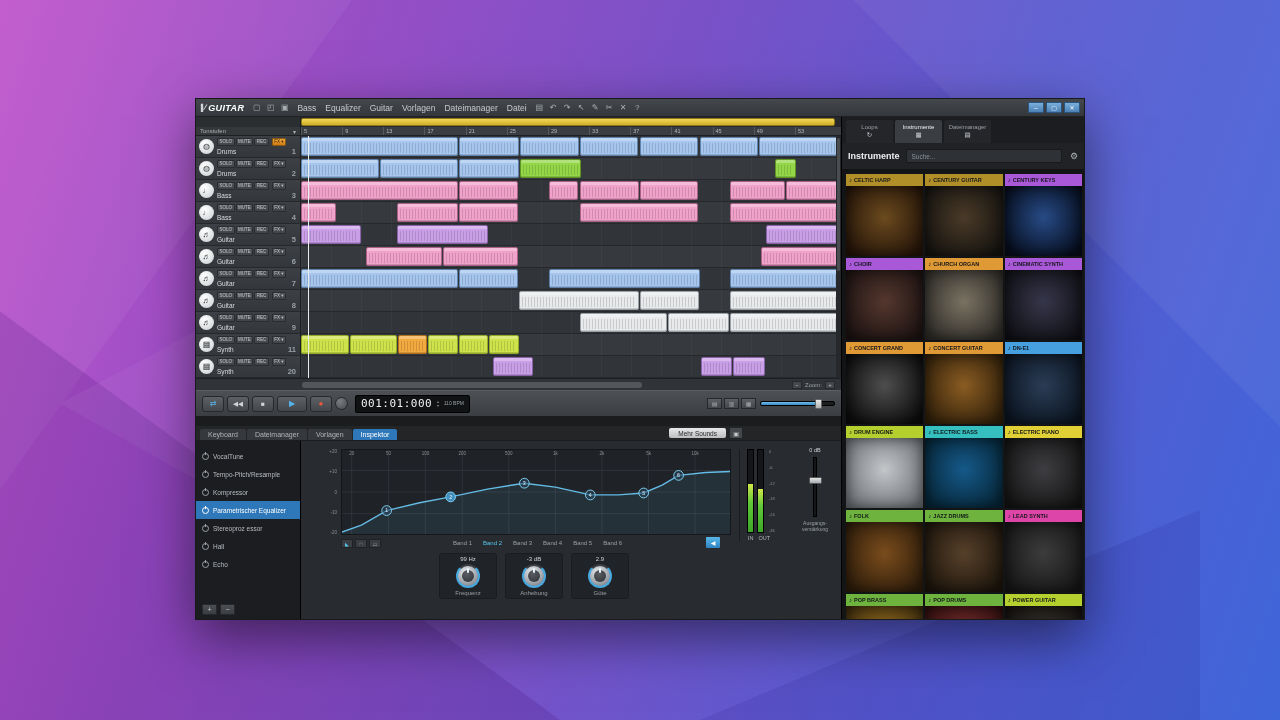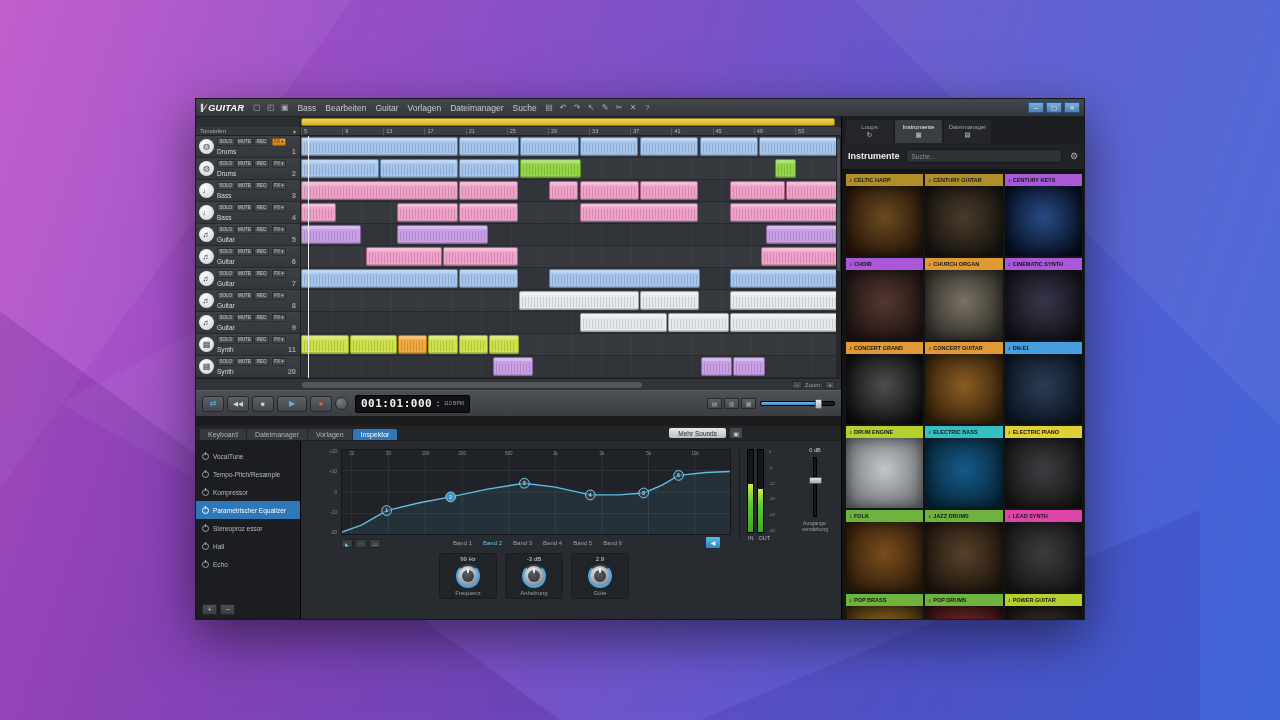--- a/index.html
+++ b/index.html
@@ -67,21 +67,21 @@
 
 
 .transport{height:26px;background:linear-gradient(#4d5155,#3a3e42);border-top:1px solid #5a5e62;display:flex;align-items:center;gap:3px;padding:0 6px;}
 .t-group{display:flex;gap:3px;align-items:center;}
 .t-btn{width:22px;height:16px;border-radius:3px;background:linear-gradient(#5d6165,#43474b);border:1px solid #26282b;color:#d0d4d8;font-size:6.5px;display:flex;align-items:center;justify-content:center;}
 .t-btn.blue{color:#55b4ec;font-size:8px;}
 .t-btn.big{width:30px;}
 .t-btn.rec{color:#e85840;font-size:8px;}
 .knob-btn{width:13px;height:13px;border-radius:50%;background:radial-gradient(circle at 35% 30%,#7a7e82,#44484c);border:1px solid #26282b;}
 .time-display{margin-left:4px;height:18px;background:#101214;border:1px solid #000;border-radius:2px;display:flex;align-items:center;padding:0 5px;gap:4px;}
-.time-main{font-family:"DejaVu Sans Mono",monospace;font-size:11px;color:#f2f2f2;font-weight:bold;letter-spacing:.5px;}
+.time-main{font-family:"DejaVu Sans Mono",monospace;font-size:11px;color:#f2f2f2;font-weight:normal;letter-spacing:.5px;}
 .time-arrows{display:flex;flex-direction:column;font-size:3.5px;color:#8a9096;line-height:4px;}
 .time-bpm{font-size:5px;color:#9aa0a5;max-width:26px;line-height:5.5px;}
 .t-right{margin-left:auto;display:flex;align-items:center;gap:4px;}
 .view-row{display:flex;gap:2px;}
 .view-btn{width:15px;height:11px;background:linear-gradient(#5d6165,#43474b);border:1px solid #26282b;color:#aaa;font-size:6px;display:flex;align-items:center;justify-content:center;}
 .vol-slider{width:75px;height:5px;background:#1a1c1e;border-radius:2px;position:relative;border:1px solid #000;}
 .vol-fill{position:absolute;left:0;top:0;bottom:0;width:78%;background:linear-gradient(#6cc0f0,#3a88c0);border-radius:2px;}
 .vol-handle{position:absolute;left:74%;top:-3px;width:7px;height:10px;background:linear-gradient(#e8e8e8,#b0b0b0);border:1px solid #666;border-radius:1px;}
 .panel-gap{height:10px;background:#1a1c1e;}
 
@@ -163,25 +163,25 @@
         <span class="logo-mark">∥∕</span>
         <span>GUITAR</span>
       </div>
     <div class="icon-group">
         <span class="tb-icon">▢</span>
         <span class="tb-icon">◰</span>
         <span class="tb-icon">▣</span>
       </div>
     <div class="icon-group menus">
         <span class="menu-item">Bass</span>
-        <span class="menu-item">Bearbeiten</span>
+        <span class="menu-item">Equalizer</span>
         <span class="menu-item">Guitar</span>
         <span class="menu-item">Vorlagen</span>
         <span class="menu-item">Dateimanager</span>
-        <span class="menu-item">Suche</span>
+        <span class="menu-item">Datei</span>
       </div>
     <div class="icon-group">
         <span class="tb-icon">▤</span>
         <span class="tb-icon">↶</span>
         <span class="tb-icon">↷</span>
         <span class="tb-icon">↖</span>
         <span class="tb-icon">✎</span>
         <span class="tb-icon">✂</span>
         <span class="tb-icon">✕</span>
         <span class="tb-icon">?</span>

